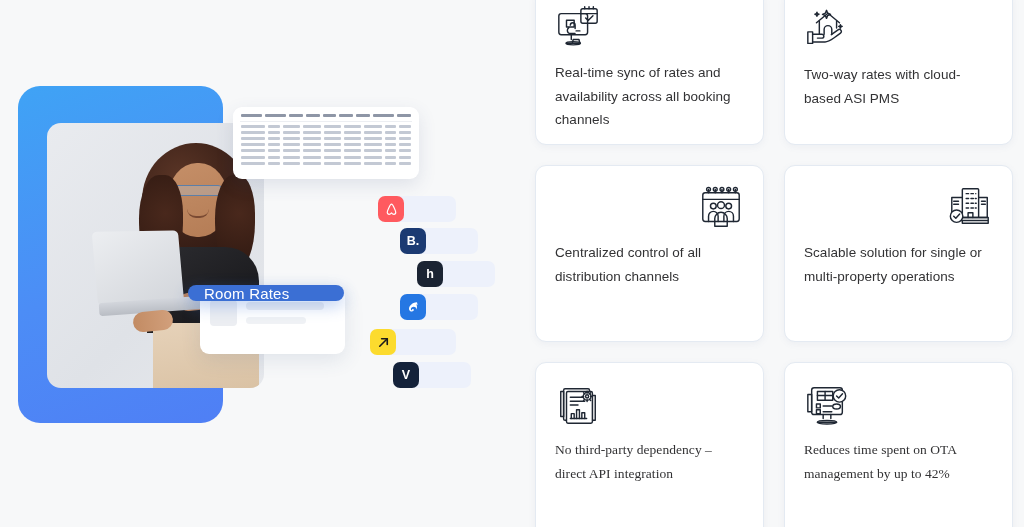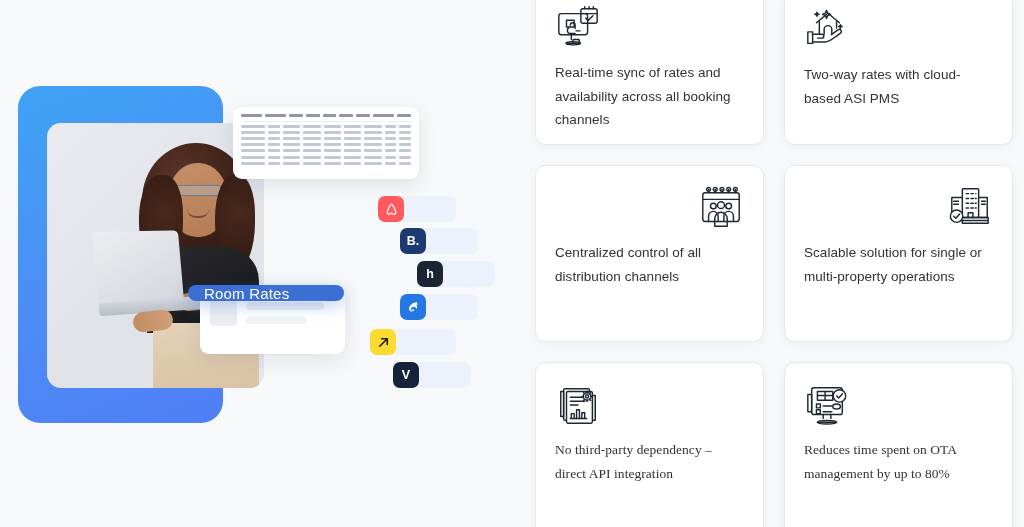--- a/index.html
+++ b/index.html
@@ -469,19 +469,19 @@
             <rect x="13" y="23" width="4" height="4"></rect>
             <rect x="13" y="29" width="4" height="4"></rect>
             <path d="M20 25h9M20 31h9"></path>
             <ellipse cx="34" cy="25.5" rx="4" ry="2.6"></ellipse>
             <path d="M20 34v4M28 34v4M14 42h20"></path>
             <ellipse cx="24" cy="42" rx="10" ry="1.8"></ellipse>
             <circle cx="37" cy="14.5" r="6.5" fill="#fff"></circle>
             <path d="M34 14.5l2.2 2.2 4-4.5"></path>
           </svg>
         </div>
-        <div class="card-text">Reduces time spent on OTA management by up to 80%</div>
+        <div class="card-text">Reduces time spent on OTA management by up to 42%</div>
       </div>
 
     </div>
   </div>
 
 </div>
 
 </body></html>

